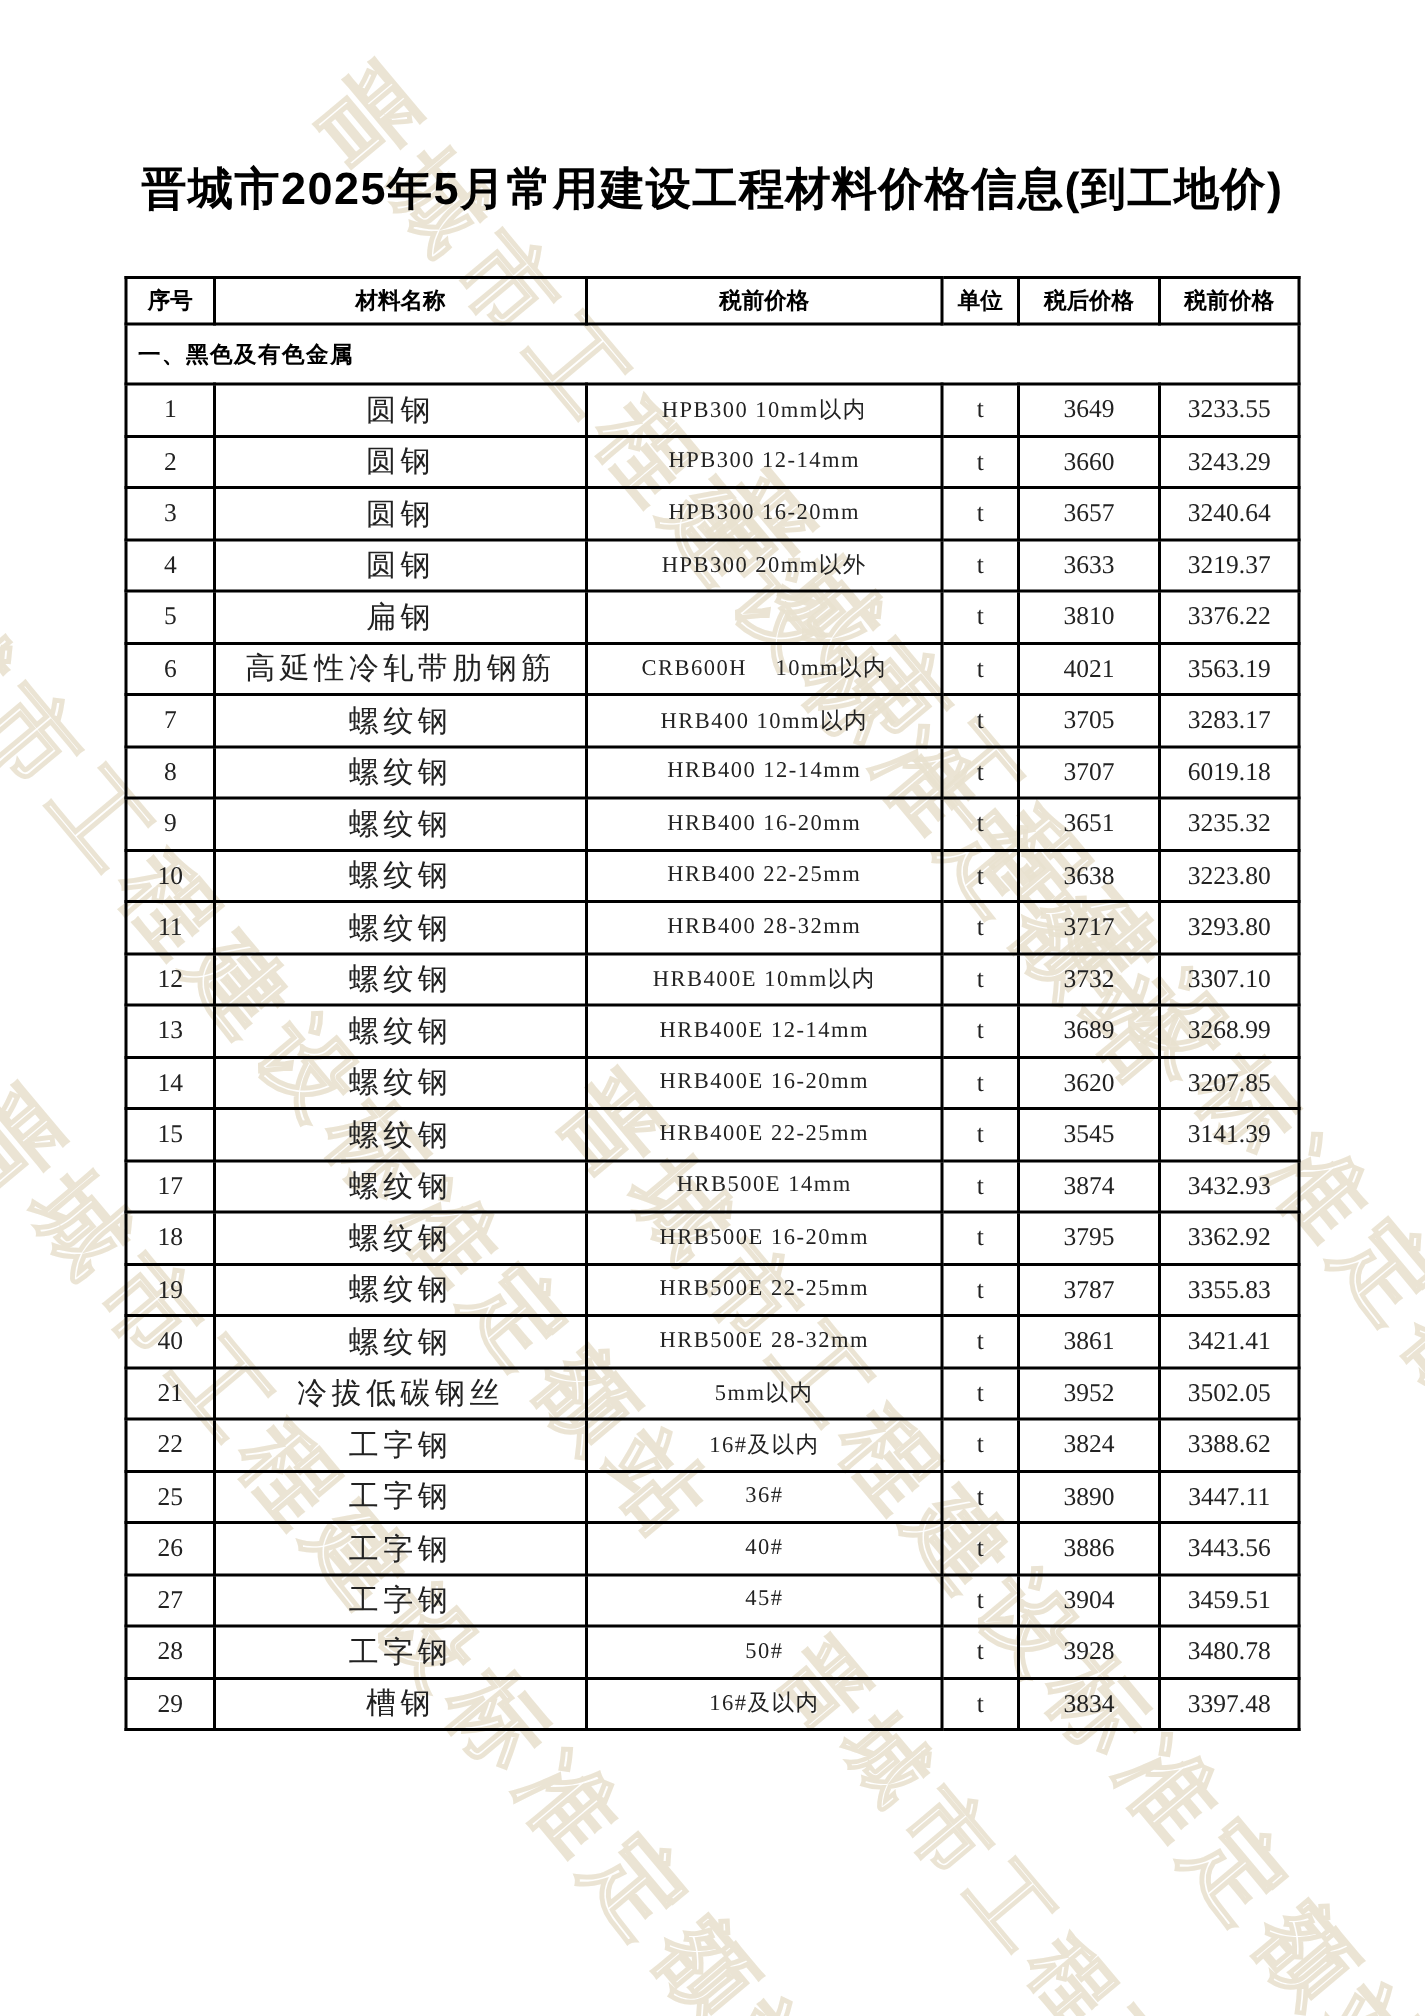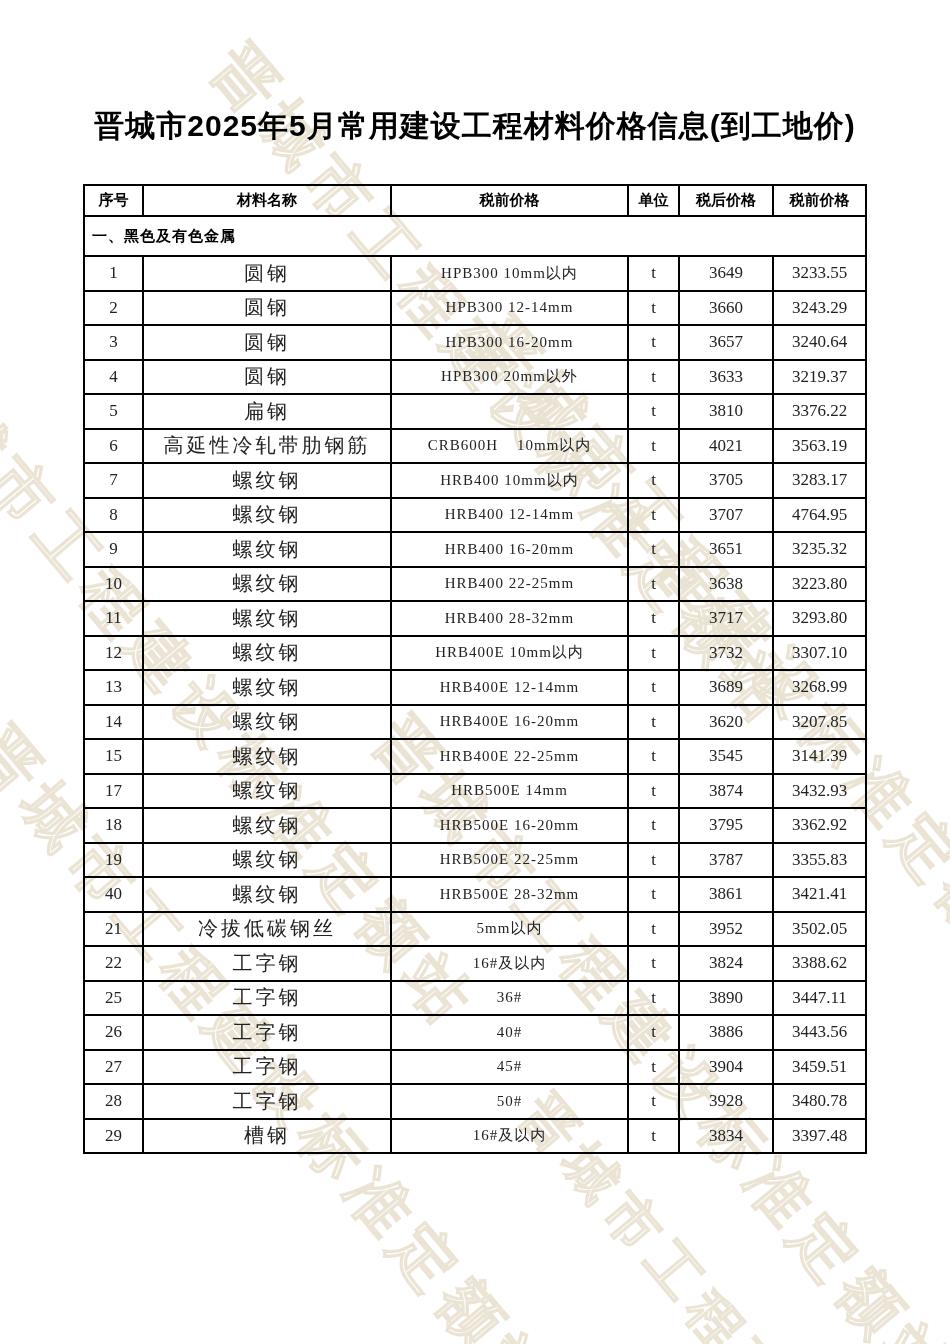--- a/index.html
+++ b/index.html
@@ -195,21 +195,21 @@
           <td class="col-unit">t</td>
           <td class="col-after">3705</td>
           <td class="col-pre">3283.17</td>
         </tr>
         <tr>
           <td class="col-no">8</td>
           <td class="col-name">螺纹钢</td>
           <td class="col-spec">HRB400 12-14mm</td>
           <td class="col-unit">t</td>
           <td class="col-after">3707</td>
-          <td class="col-pre">4764.95</td>
+          <td class="col-pre">6019.18</td>
         </tr>
         <tr>
           <td class="col-no">9</td>
           <td class="col-name">螺纹钢</td>
           <td class="col-spec">HRB400 16-20mm</td>
           <td class="col-unit">t</td>
           <td class="col-after">3651</td>
           <td class="col-pre">3235.32</td>
         </tr>
         <tr>

